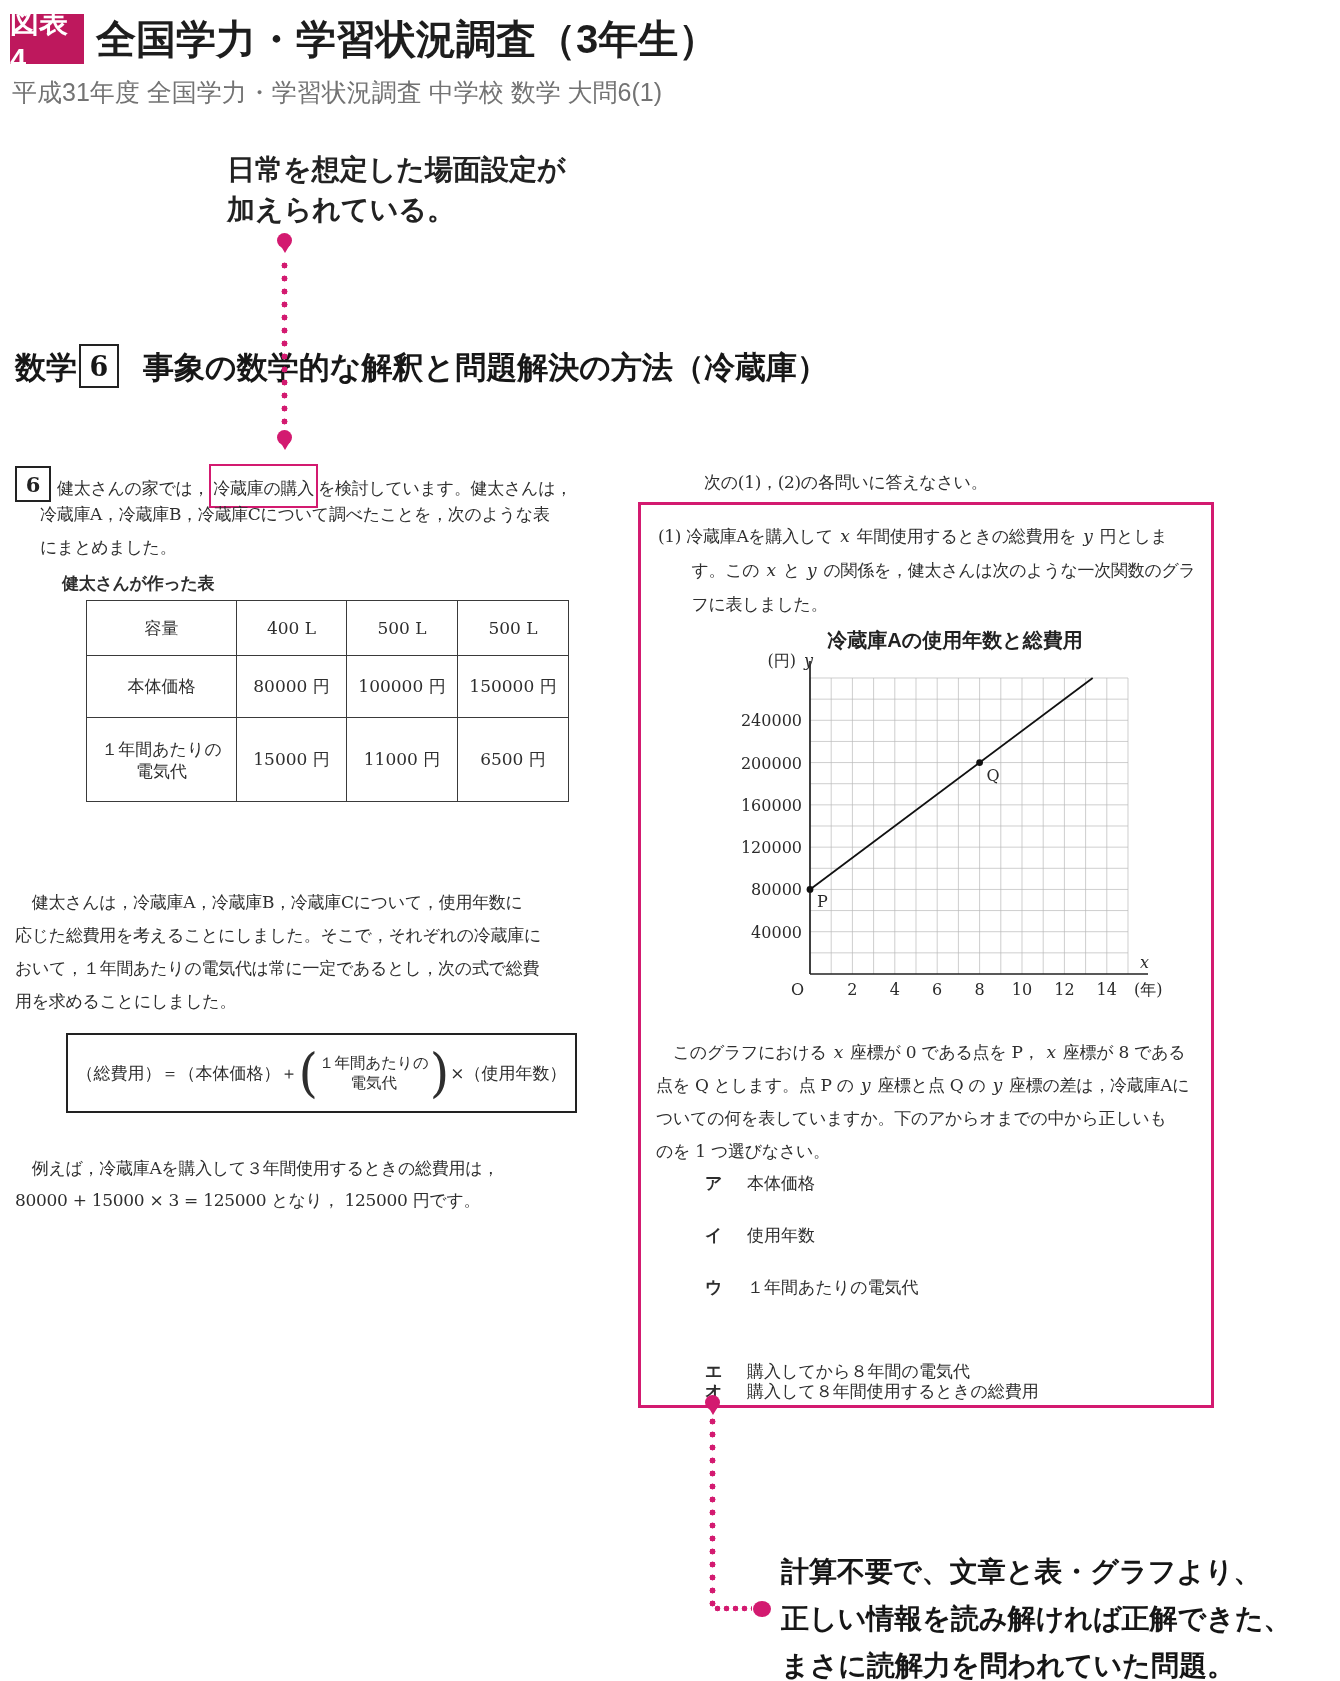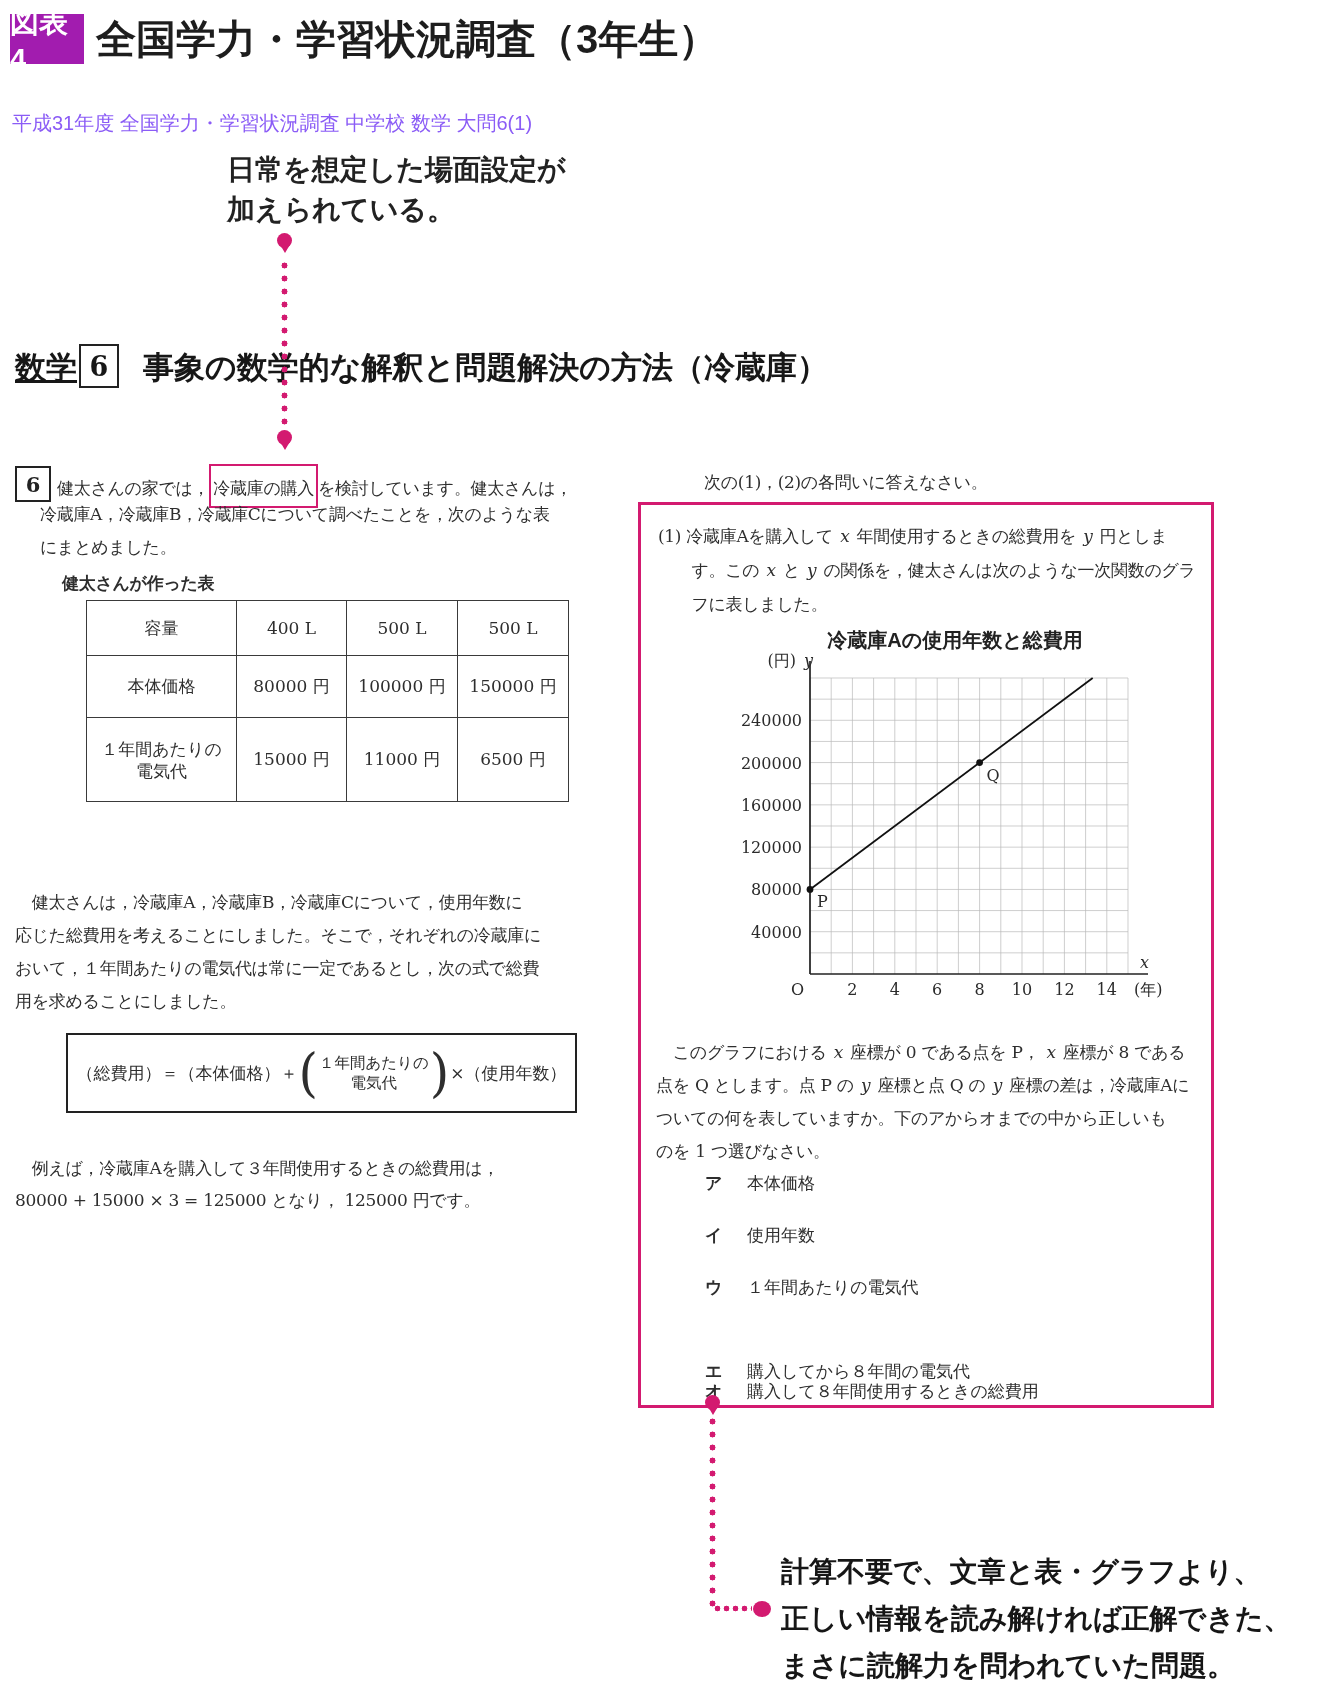--- a/index.html
+++ b/index.html
@@ -12,24 +12,24 @@
   body{
     width:1340px;height:1681px;position:relative;background:#ffffff;
     font-family:"Liberation Sans","DejaVu Sans",sans-serif;color:var(--ink);
     overflow:hidden;
   }
   .abs{position:absolute;}
   .prelines{white-space:pre-line;}
   .serif{font-family:"DejaVu Serif","Liberation Serif",serif;color:var(--scan);letter-spacing:-0.3px;}
 
   
-  .tagbox{left:10px;top:14px;width:74px;height:50px;background:#a21caf;color:#fff;
+  .tagbox{left:10px;top:14px;width:74px;height:50px;background:#be185d;color:#fff;
     display:flex;align-items:center;justify-content:center;font-size:29px;font-weight:bold;}
   .htitle{left:96px;top:12px;font-size:40px;font-weight:bold;letter-spacing:0px;}
-  .hsub{left:12px;top:76px;font-size:20px;color:#8b5cf6;margin-top:34px;}
+  .hsub{left:12px;top:76px;font-size:25px;color:#737373;}
 
   
   .callout{font-weight:bold;font-size:28px;line-height:40px;color:#222;}
   .pin{position:absolute;width:15px;height:15px;border-radius:50%;background:var(--pink);z-index:6;}
   .pin::after{content:"";position:absolute;left:50%;top:10px;transform:translateX(-50%);
     border:6px solid transparent;border-top:10px solid var(--pink);}
   .vdots{position:absolute;width:7px;background-image:radial-gradient(circle at 3.5px 3.5px,var(--pink) 2.8px,rgba(0,0,0,0) 3.2px);
     background-size:7px 13px;background-repeat:repeat-y;z-index:5;}
   .hdots{position:absolute;height:7px;background-image:radial-gradient(circle at 3.5px 3.5px,var(--pink) 2.7px,rgba(0,0,0,0) 3.1px);
     background-size:9px 7px;background-repeat:repeat-x;z-index:5;}
@@ -85,21 +85,21 @@
   </div>
 <div class="abs htitle">全国学力・学習状況調査（3年生）</div>
 <div class="abs hsub">平成31年度 全国学力・学習状況調査 中学校 数学 大問6(1)</div>
 
 <div class="abs callout prelines" style="left:227px;top:150px;">日常を想定した場面設定が
 加えられている。</div>
 <div class="pin" style="left:277px;top:233px;"></div>
 <div class="vdots" style="left:281px;top:262px;height:168px;"></div>
 <div class="pin" style="left:277px;top:430px;"></div>
 
-<div class="abs sec" style="left:15px;top:347px;font-size:31px;text-decoration:underline;">数学</div>
+<div class="abs sec" style="left:15px;top:347px;font-size:31px;">数学</div>
 <div class="abs sec qbox-big">6</div>
 <div class="abs sec" style="left:143px;top:347px;font-size:31px;">事象の数学的な解釈と問題解決の方法（冷蔵庫）</div>
 
 <div class="abs qbox-small">6</div>
 <div class="abs serif body17" style="left:57px;top:470px;white-space:nowrap;line-height:36px;">
   <span>健太さんの家では，</span><span class="hl">冷蔵庫の購入</span><span>を検討しています。健太さんは，</span>
 </div>
 <div class="abs serif body17 prelines" style="left:40px;top:498px;">冷蔵庫A，冷蔵庫B，冷蔵庫Cについて調べたことを，次のような表
 にまとめました。</div>
 

